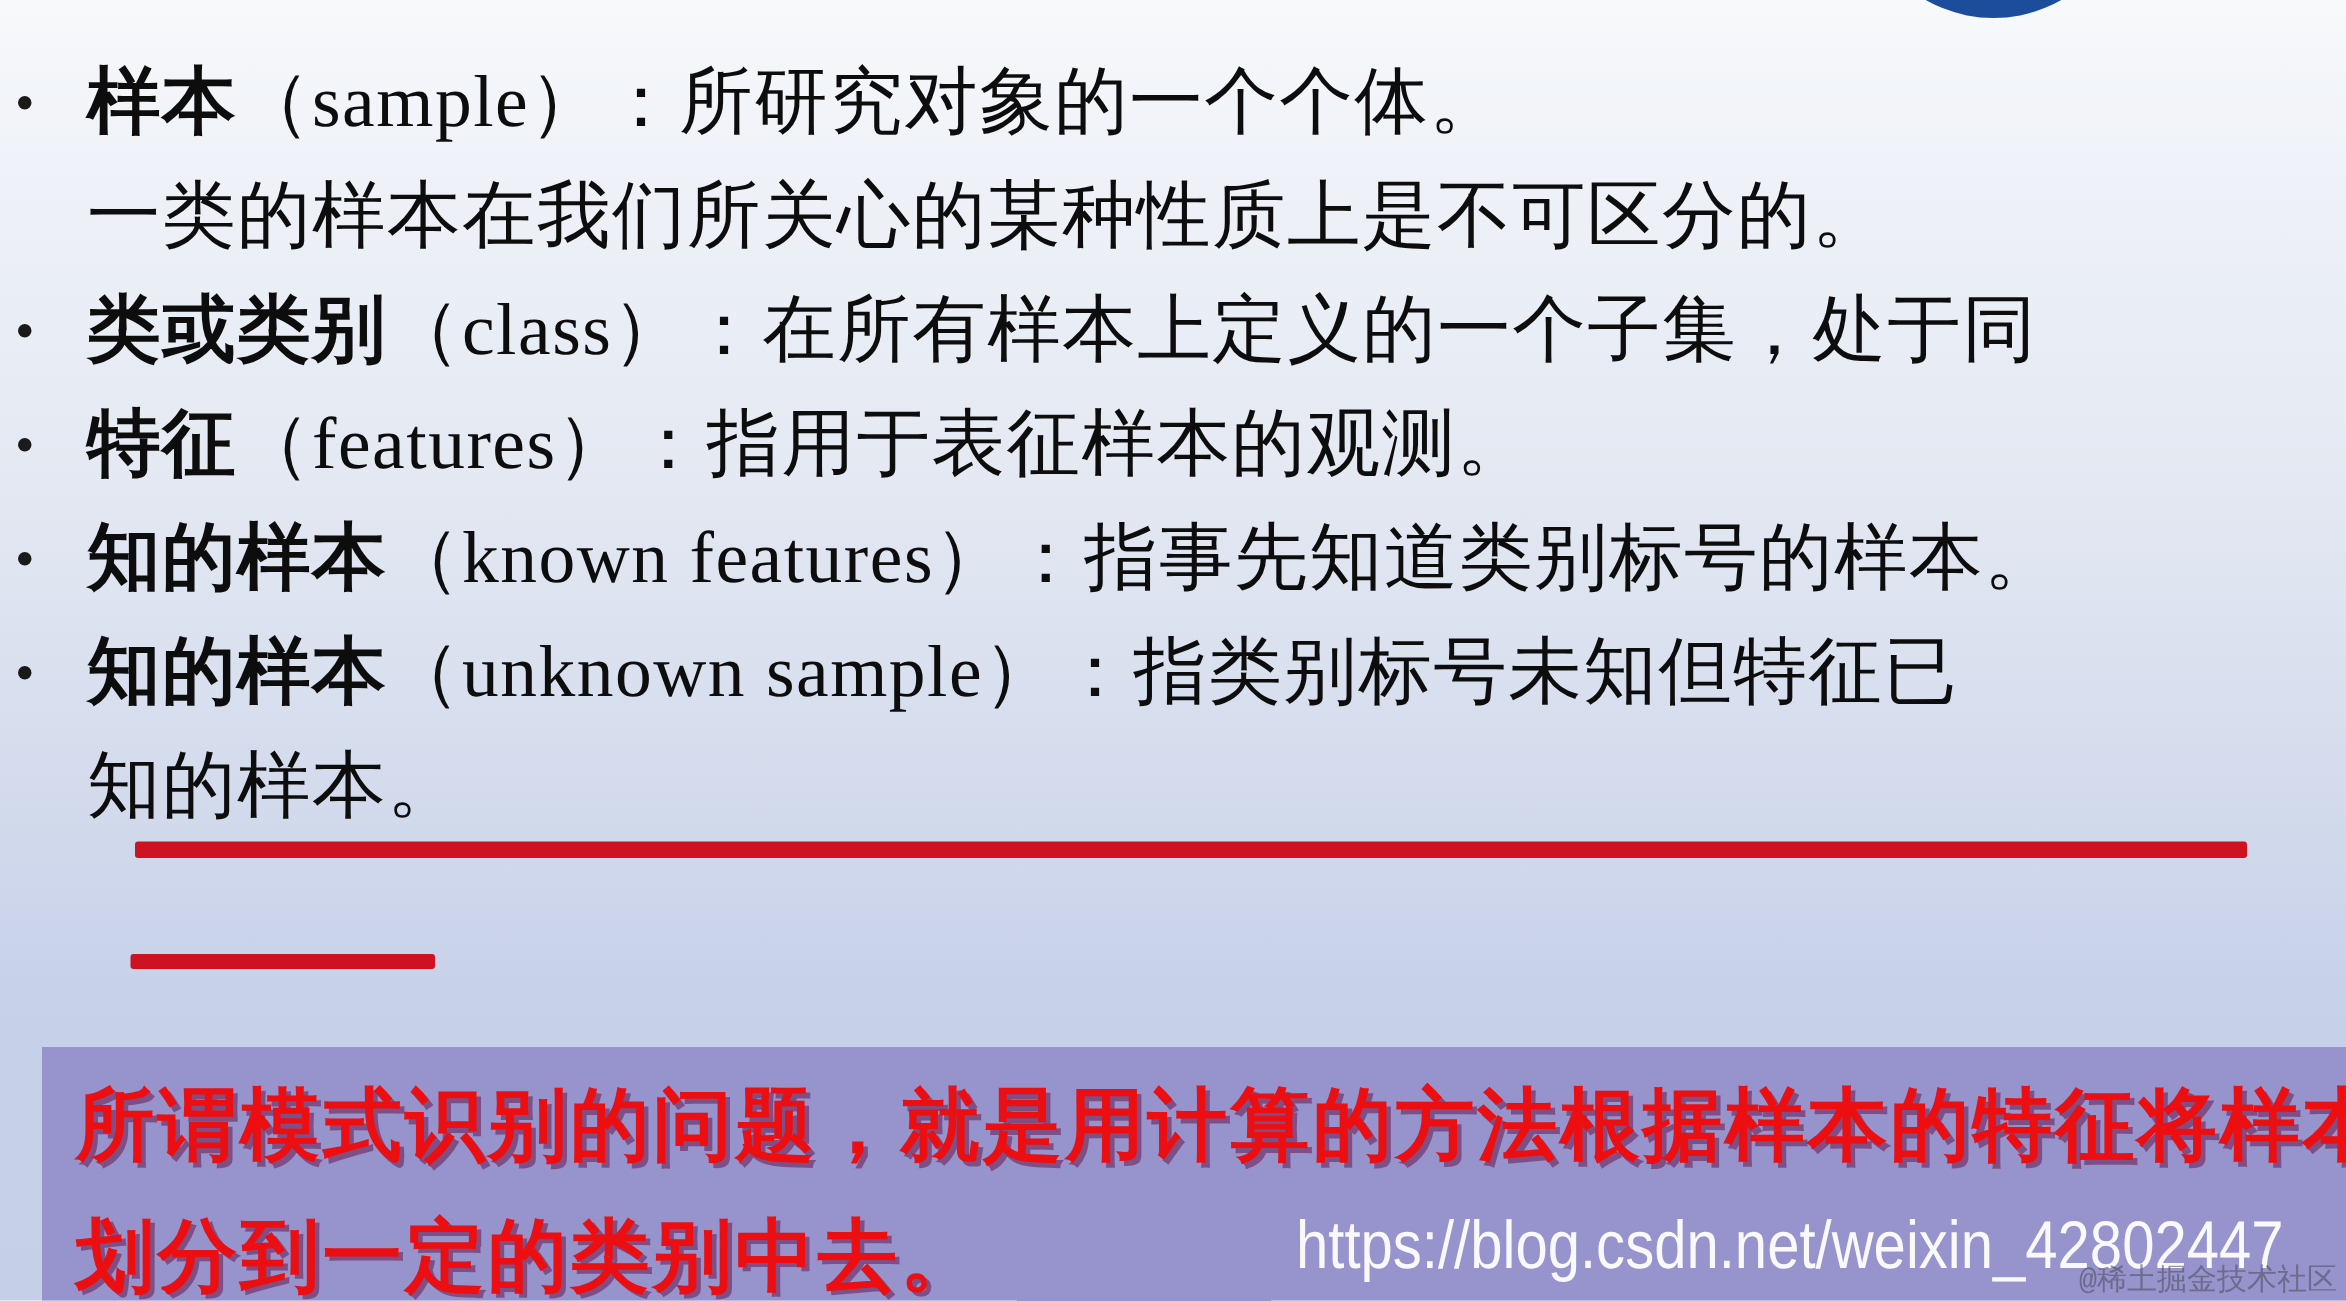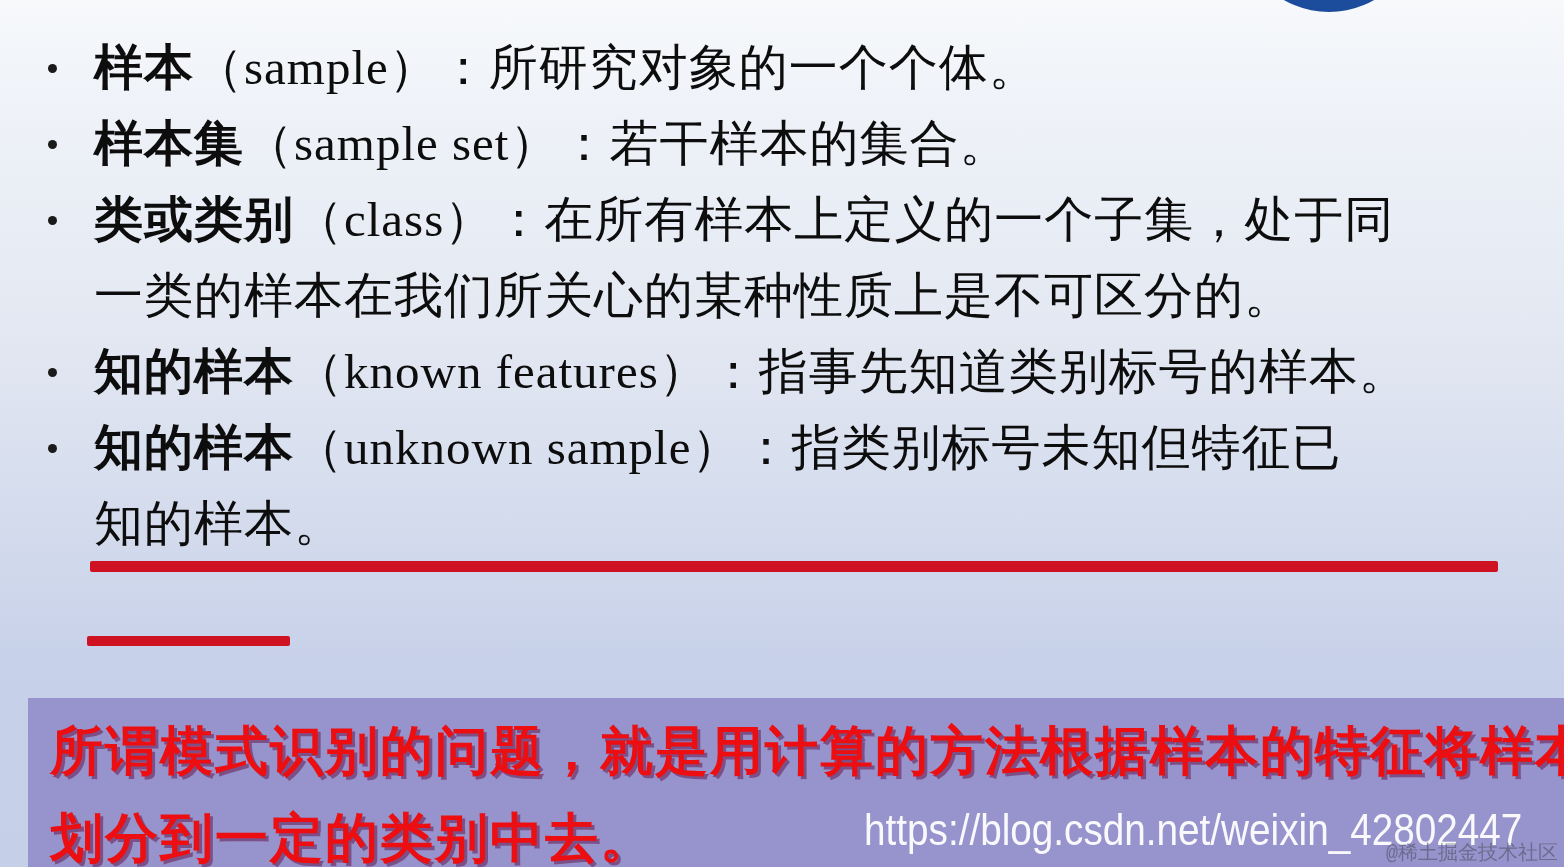--- a/index.html
+++ b/index.html
@@ -8,21 +8,21 @@
     width:1564px;height:867px;
     overflow:hidden;
     background:linear-gradient(180deg,#f7f9fb 0%,#eff2f8 12%,#e3e8f2 38%,#d2daec 62%,#c6d0e9 78%,#c5cfe8 100%);
     font-family:"Liberation Serif","DejaVu Serif",serif;
     color:#0d0d0d;
   }
   .circle{
     position:absolute;left:1238px;top:-170px;width:182px;height:182px;
     border-radius:50%;
   }
-  .rows{position:absolute;left:0;top:30px;width:1272px;margin-left:36px;}
+  .rows{position:absolute;left:0;top:30px;width:1272px;}
   .row{
     position:relative;height:76px;line-height:76px;
     padding-left:58px;font-size:49px;letter-spacing:1px;white-space:nowrap;
   }
   .dot{
     position:absolute;left:12px;top:34px;width:9px;height:9px;border-radius:50%;
     background:#1a1a1a;
   }
   .term{font-weight:bold;}
   .uline{position:absolute;border-radius:2px;}
@@ -54,27 +54,27 @@
 
 <div class="stage">
 
   <div class="circle" style="background: rgb(28, 76, 156);"></div>
 
   <div class="rows">
     <div class="row">
       <span class="dot"></span><span class="term">样本</span><span>（sample）：所研究对象的一个个体。</span>
     </div>
     <div class="row">
-      <span class="dot"></span><span class="term">样本集</span><span>（sample set）：若干样本的集合。</span>
+      <span>一类的样本在我们所关心的某种性质上是不可区分的。</span>
     </div>
     <div class="row">
       <span class="dot"></span><span class="term">类或类别</span><span>（class）：在所有样本上定义的一个子集，处于同</span>
     </div>
     <div class="row">
-      <span>一类的样本在我们所关心的某种性质上是不可区分的。</span>
+      <span class="dot"></span><span class="term">特征</span><span>（features）：指用于表征样本的观测。</span>
     </div>
     <div class="row">
       <span class="dot"></span><span class="term">知的样本</span><span>（known features）：指事先知道类别标号的样本。</span>
     </div>
     <div class="row">
       <span class="dot"></span><span class="term">知的样本</span><span>（unknown sample）：指类别标号未知但特征已</span>
     </div>
     <div class="row">
       <span>知的样本。</span>
     </div>

